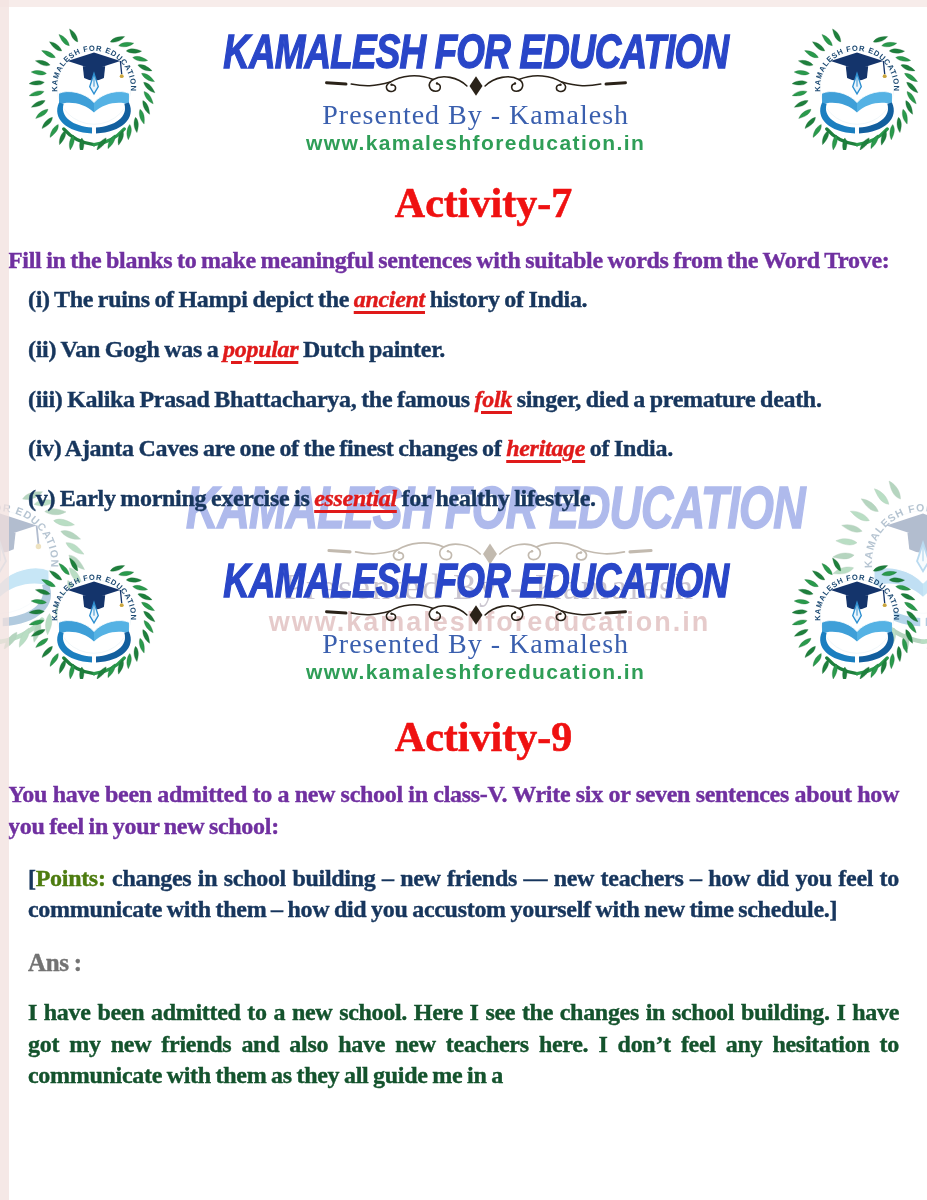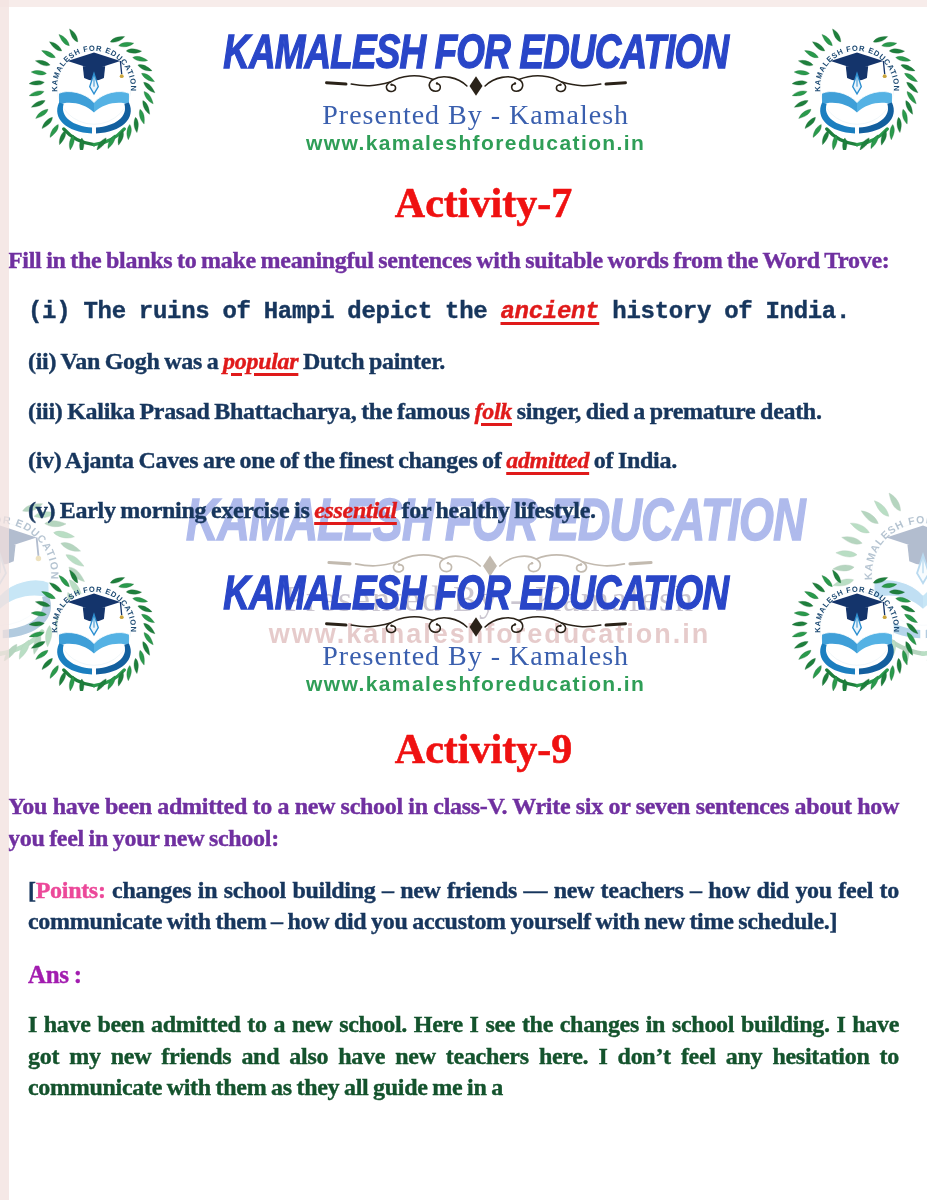--- a/index.html
+++ b/index.html
@@ -76,28 +76,28 @@
     margin:20px 28px 0 28px;
     font-size:24px; line-height:1.32; font-weight:bold;
     letter-spacing:-.3px; word-spacing:-1px;
     text-align:justify;
     -webkit-text-stroke:.4px currentColor;
   }
   .purple{color:#7030a0;margin-left:8px;}
   .navy{color:#17365d;}
   .red-para{color:#14532d; margin-top:18px;}
   .item{margin-top:18px; color:#17365d;}
-  .item:first-child{margin-top:20px;font-family:Liberation Mono, monospace;}
+  .item:first-child{margin-top:8px;}
   .answer{
     color:#e01a1a; font-style:italic;
     text-decoration:underline; text-decoration-thickness:2.5px; text-underline-offset:4px;
     text-decoration-color:#e01a1a;
   }
-  .points-label{color:#ec4899;}
-  .ans-label{margin-top:20px; color:#a21caf; font-size:25px;}
+  .points-label{color:#4d7c0f;}
+  .ans-label{margin-top:20px; color:#737373; font-size:25px;}
   .a8{margin-top:30px;}
 </style>
 </head>
 <body>
 
 <div class="page">
 
   <header class="banner">
     <span class="logo-slot">
         <svg viewBox="0 0 200 188" xmlns="http://www.w3.org/2000/svg">
@@ -248,21 +248,21 @@
     </p>
     <p class="doc item">
       <span>(iii)</span>
       <span>Kalika Prasad Bhattacharya, the famous</span>
       <span class="answer">folk</span>
       <span>singer, died a premature death.</span>
     </p>
     <p class="doc item">
       <span>(iv)</span>
       <span>Ajanta Caves are one of the finest changes of</span>
-      <span class="answer">admitted</span>
+      <span class="answer">heritage</span>
       <span>of India.</span>
     </p>
     <p class="doc item">
       <span>(v)</span>
       <span>Early morning exercise is</span>
       <span class="answer">essential</span>
       <span>for healthy lifestyle.</span>
     </p>
   </div>
 

